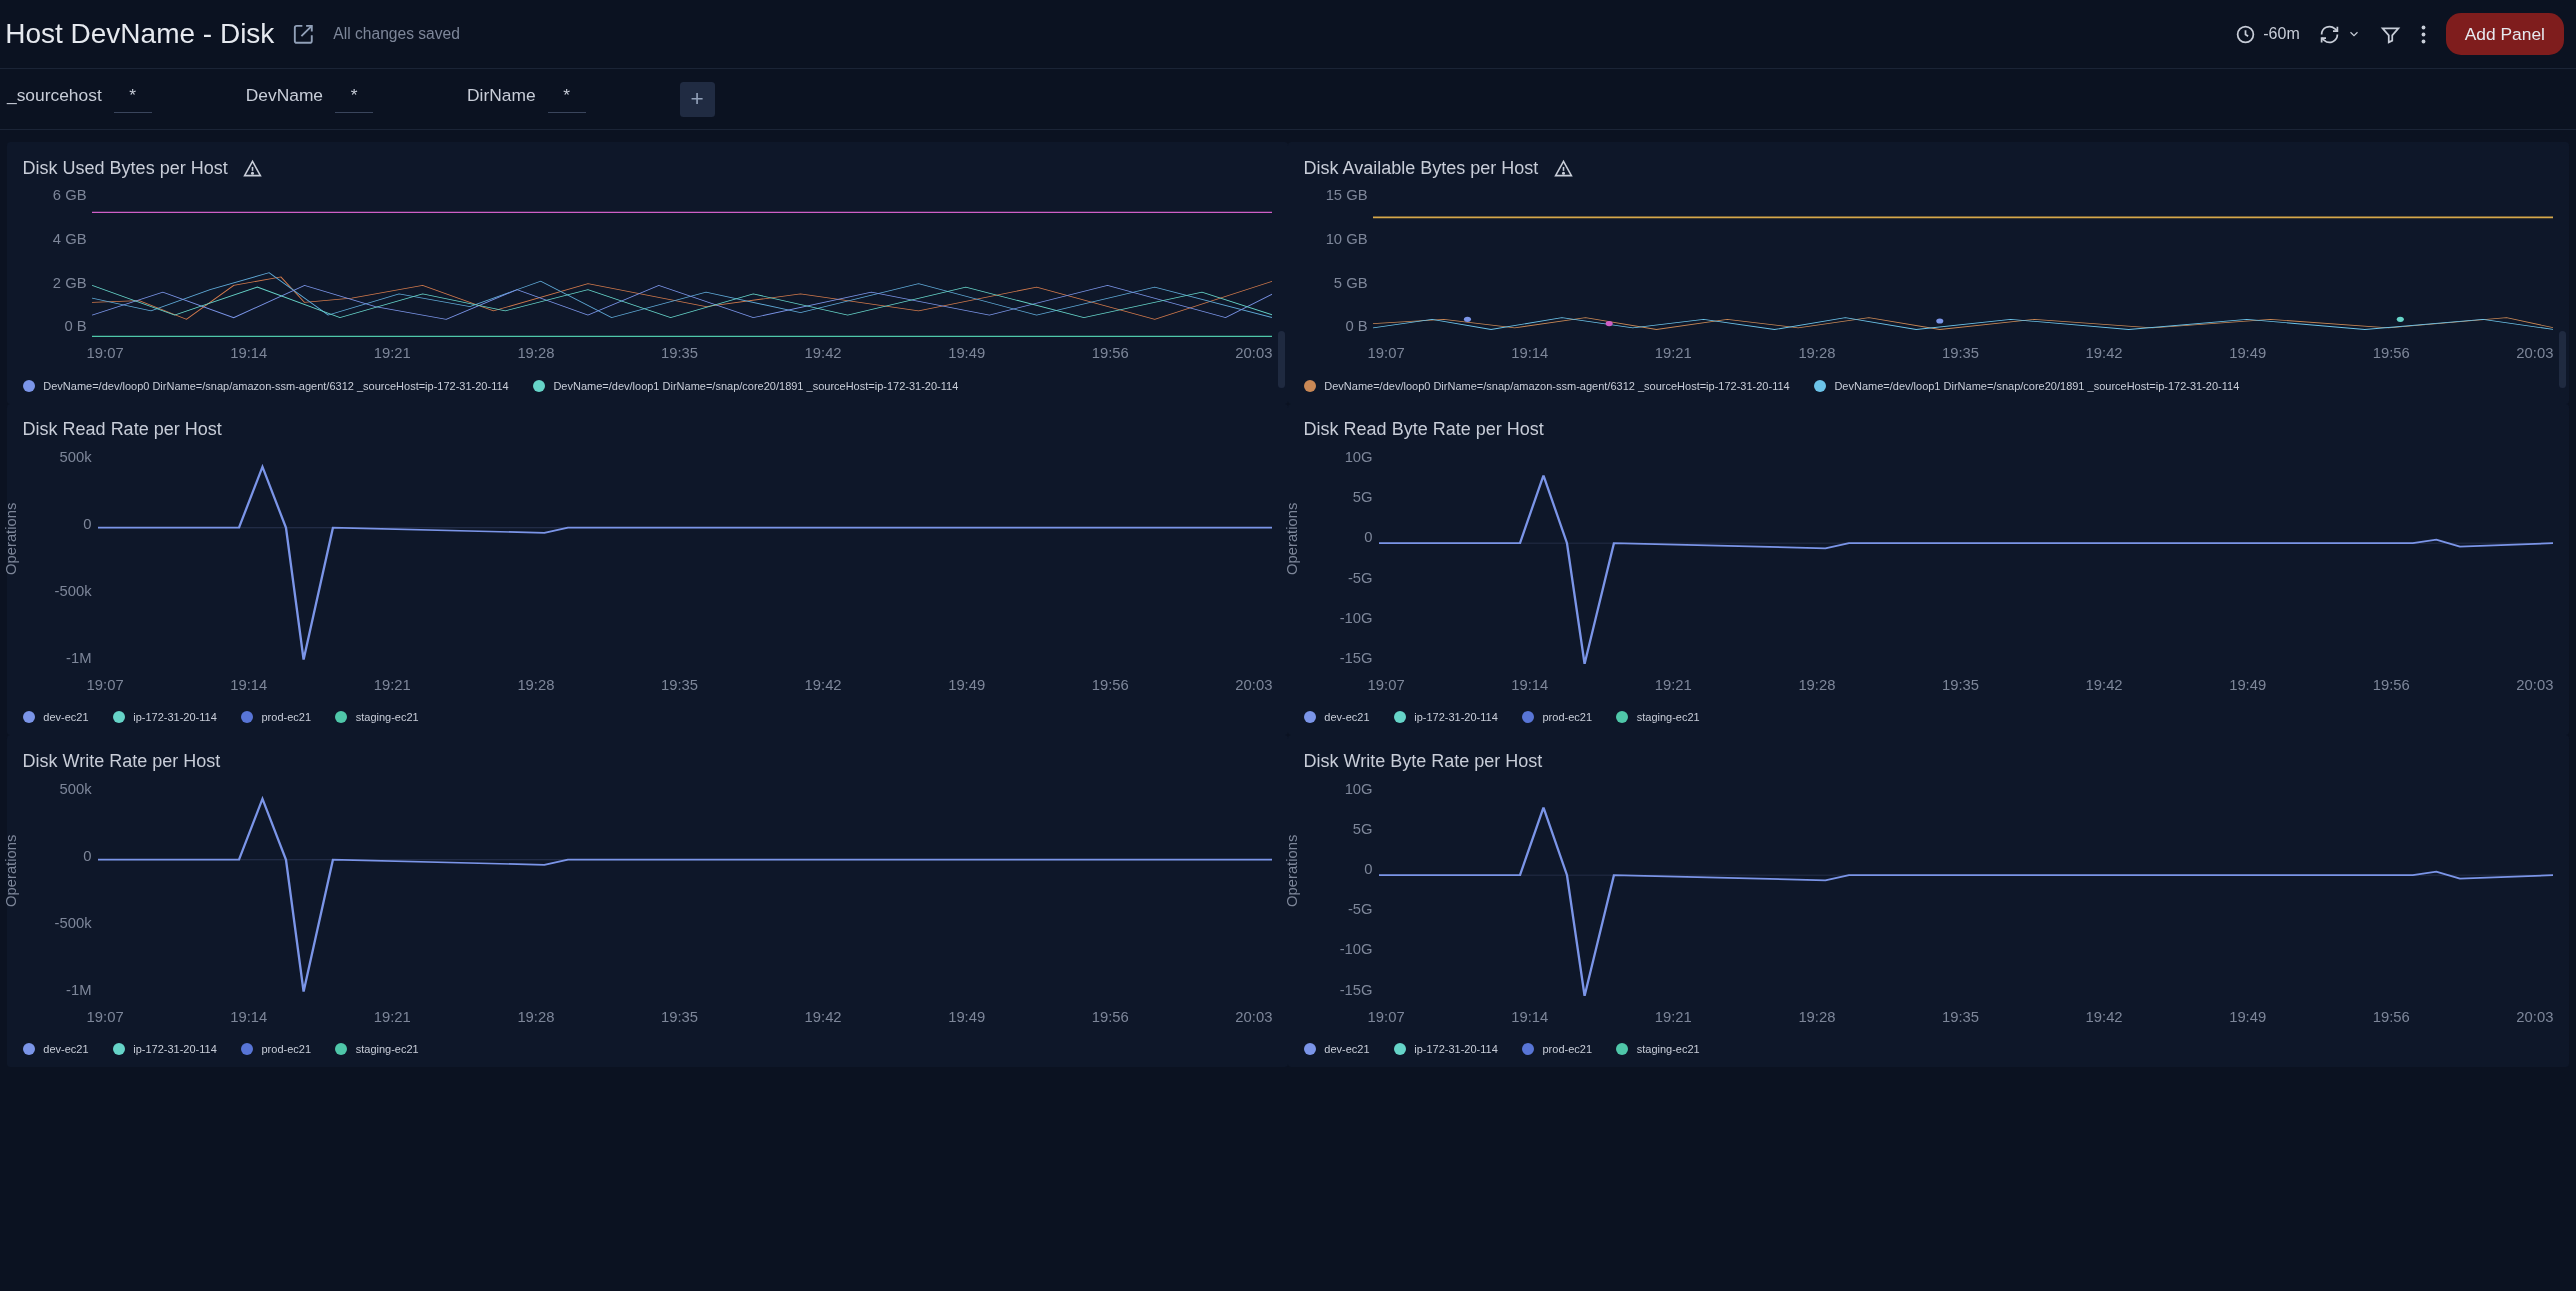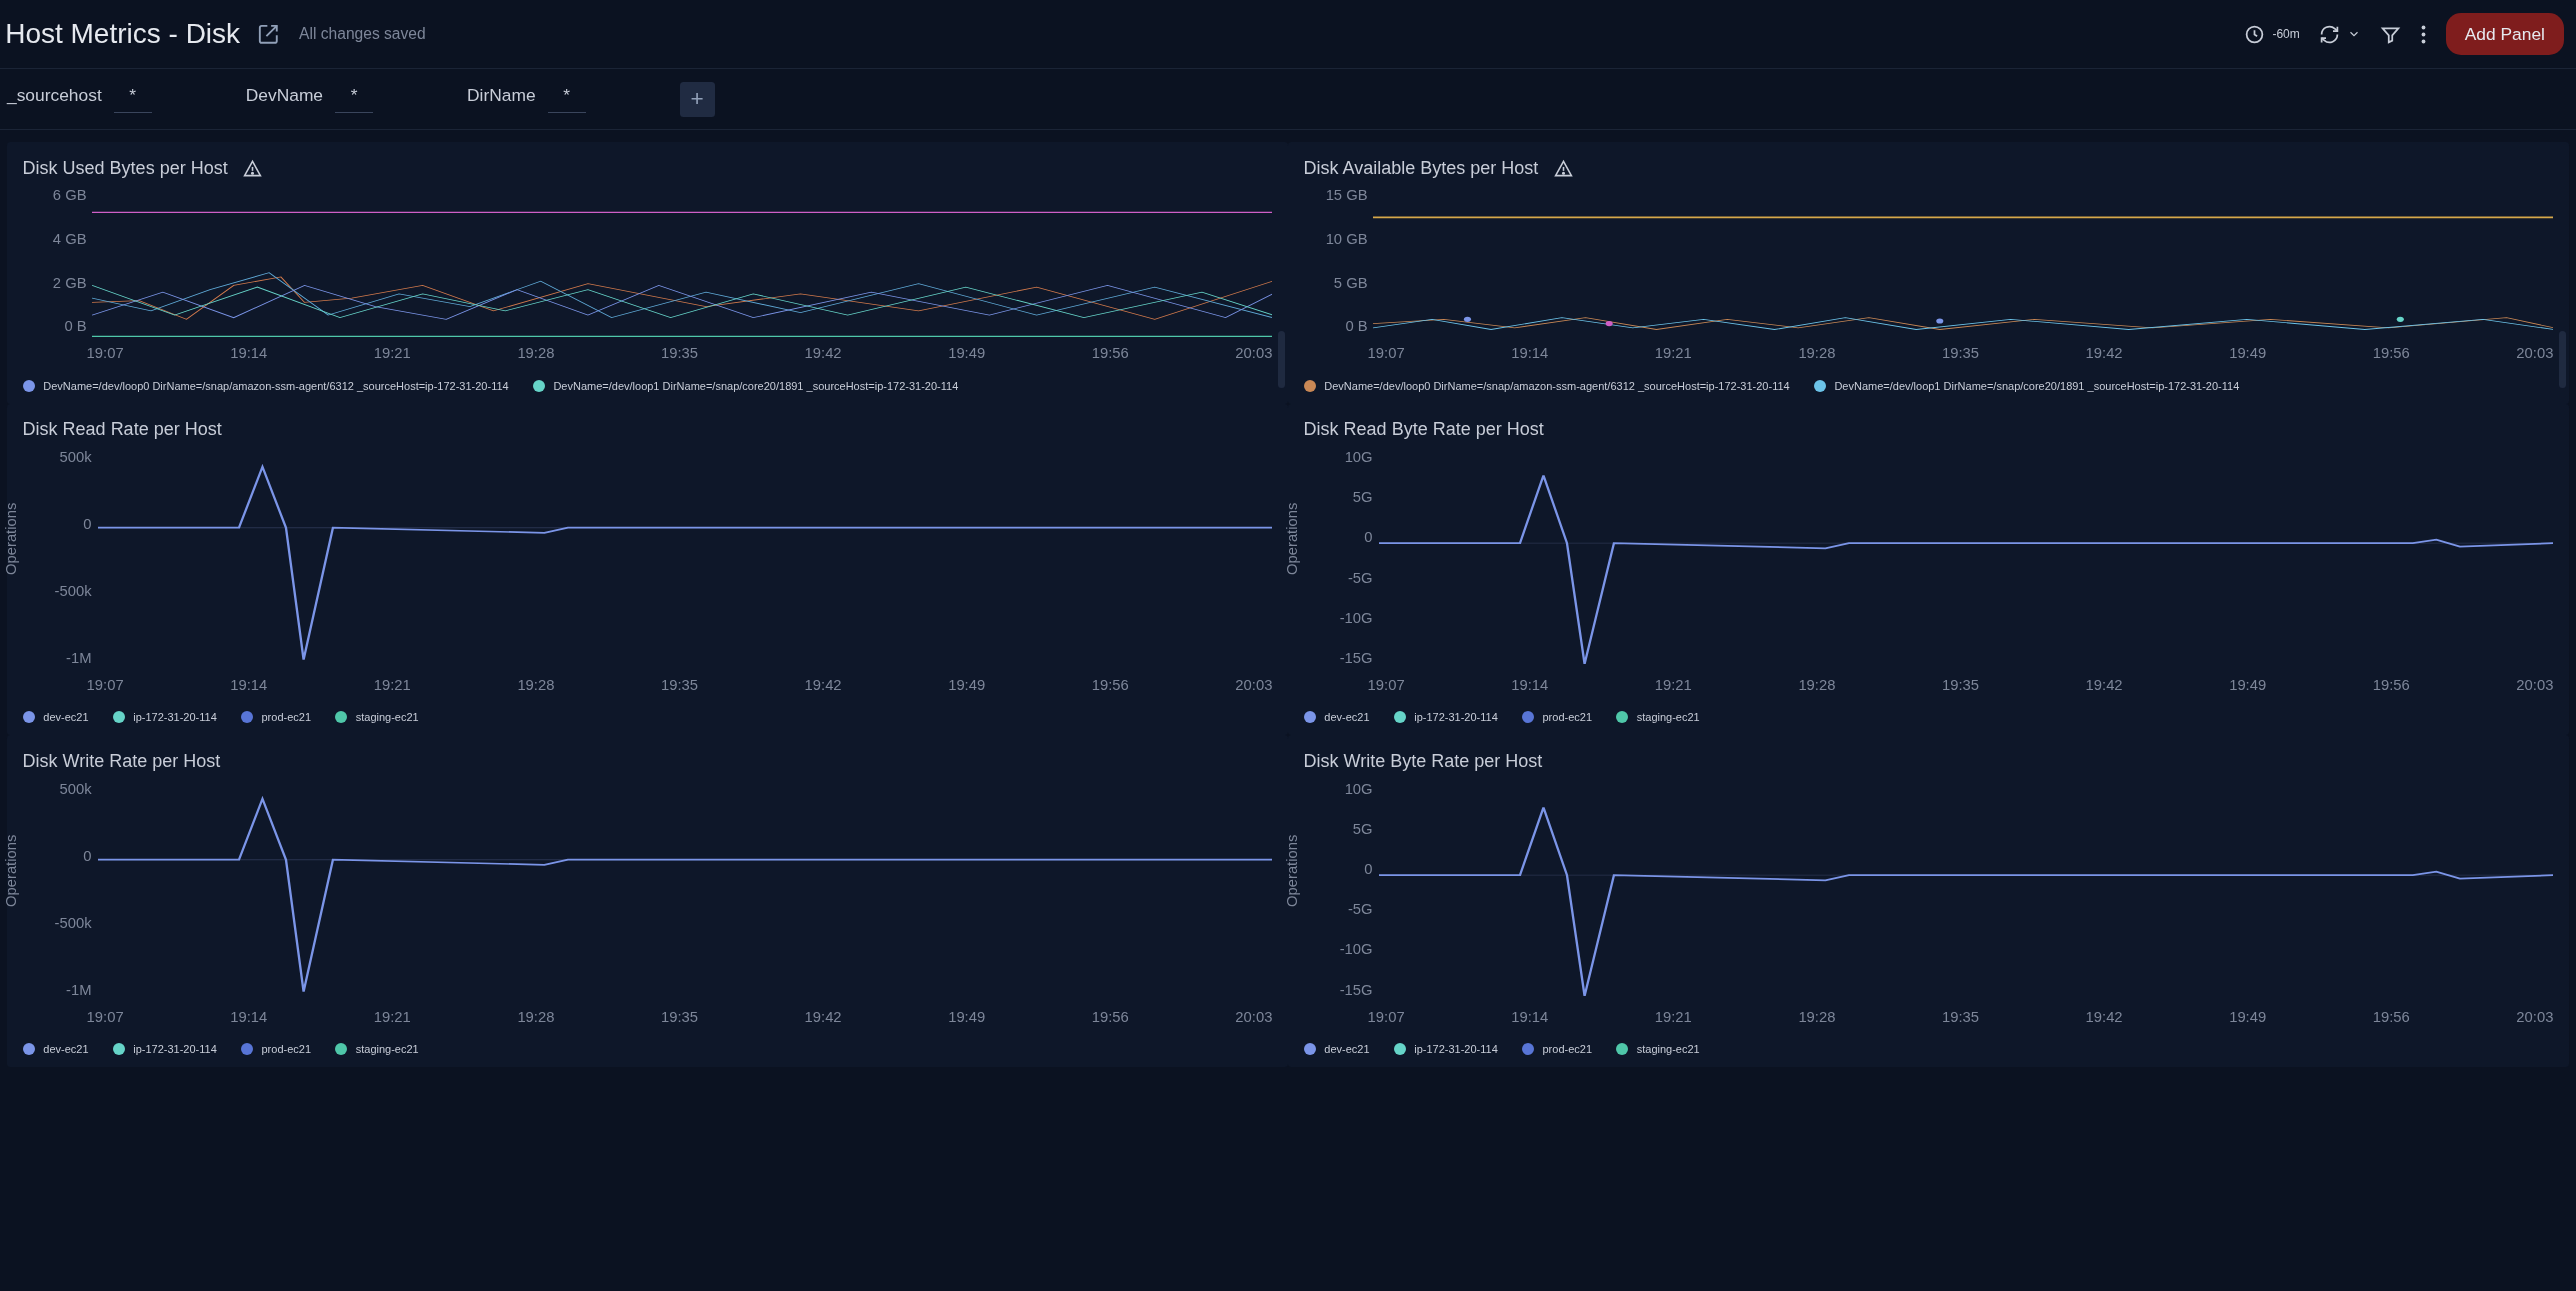--- a/index.html
+++ b/index.html
@@ -4,21 +4,21 @@
 <style>
 * { margin:0; padding:0; box-sizing:border-box; font-family:Arial,Helvetica,sans-serif; }
 body { background:#0b1221; color:#c8cdd8; width:2576px; height:1291px; overflow:hidden; }
 
 
 .header { display:flex; align-items:center; height:69px; padding:0 12px 0 5.2px; border-bottom:0.9px solid #1b2436; }
 .title { font-size:28px; font-weight:400; color:#e6e9ef; }
 .share-icon { margin-left:17.4px; color:#91a0b8; }
 .saved { margin-left:19px; font-size:15.6px; color:#7d8699; }
 .hspace { flex:1; }
-.hctl { display:flex; align-items:center; color:#c8cdd8; font-size:12px; margin-right:19px; cursor:pointer; }
+.hctl { display:flex; align-items:center; color:#c8cdd8; font-size:16px; margin-right:19px; cursor:pointer; }
 .hicon { margin-right:7px; }
 .filter-icon,.more-icon { color:#c8cdd8; margin-right:19px; cursor:pointer; }
 .add-btn { background:#7f1d1d; color:#e6e9ef; border:none; border-radius:15px; font-size:17.4px; padding:10.4px 19px; cursor:pointer; }
 
 
 .filterbar { display:flex; align-items:center; height:61px; padding-left:7px; border-bottom:0.9px solid #1b2436; }
 .filter { display:flex; align-items:baseline; margin-right:94px; }
 .flabel { font-size:17.4px; color:#c8cdd8; margin-right:12px; }
 .fval { font-size:17.4px; color:#c8cdd8; border-bottom:1.7px solid #3a455c; padding:0 15.6px 5.2px; }
 .addf { background:#202b42; width:35px; height:35px; border:none; border-radius:3.5px; color:#91a0b8; font-size:22.6px; cursor:pointer; }
@@ -42,21 +42,21 @@
 .chartbox-l { height:252px; }
 .chartbox-l .yaxis { width:69px;align-items:flex-end; }
 .chartbox-l .plot { left:75px; }
 
 svg { width:100%; height:100%; display:block; }
 </style>
 </head>
 <body>
 
 <div class="header">
-  <div class="title">Host Metrics - Disk</div>
+  <div class="title">Host DevName - Disk</div>
   <span class="share-icon">
     <svg width="22.6" height="22.6" viewBox="0 0 24 24" fill="none" stroke="currentColor" stroke-width="2">
         <path d="M11 3H5a2 2 0 0 0-2 2v14a2 2 0 0 0 2 2h14a2 2 0 0 0 2-2v-6"></path>
         <path d="M15 3h6v6"></path>
         <path d="M10 14 21 3"></path>
       </svg>
   </span>
   <span class="saved">All changes saved</span>
   <div class="hspace"></div>
   <div class="hctl">

